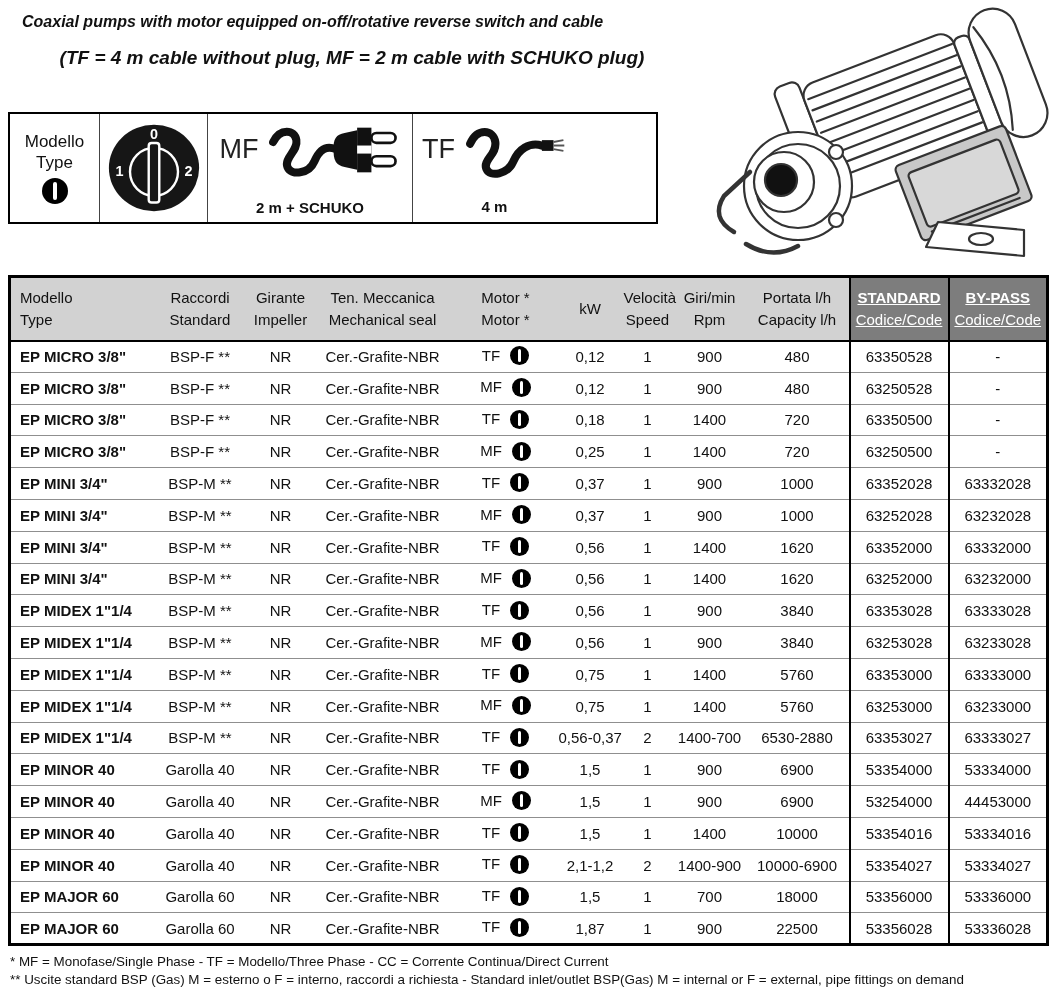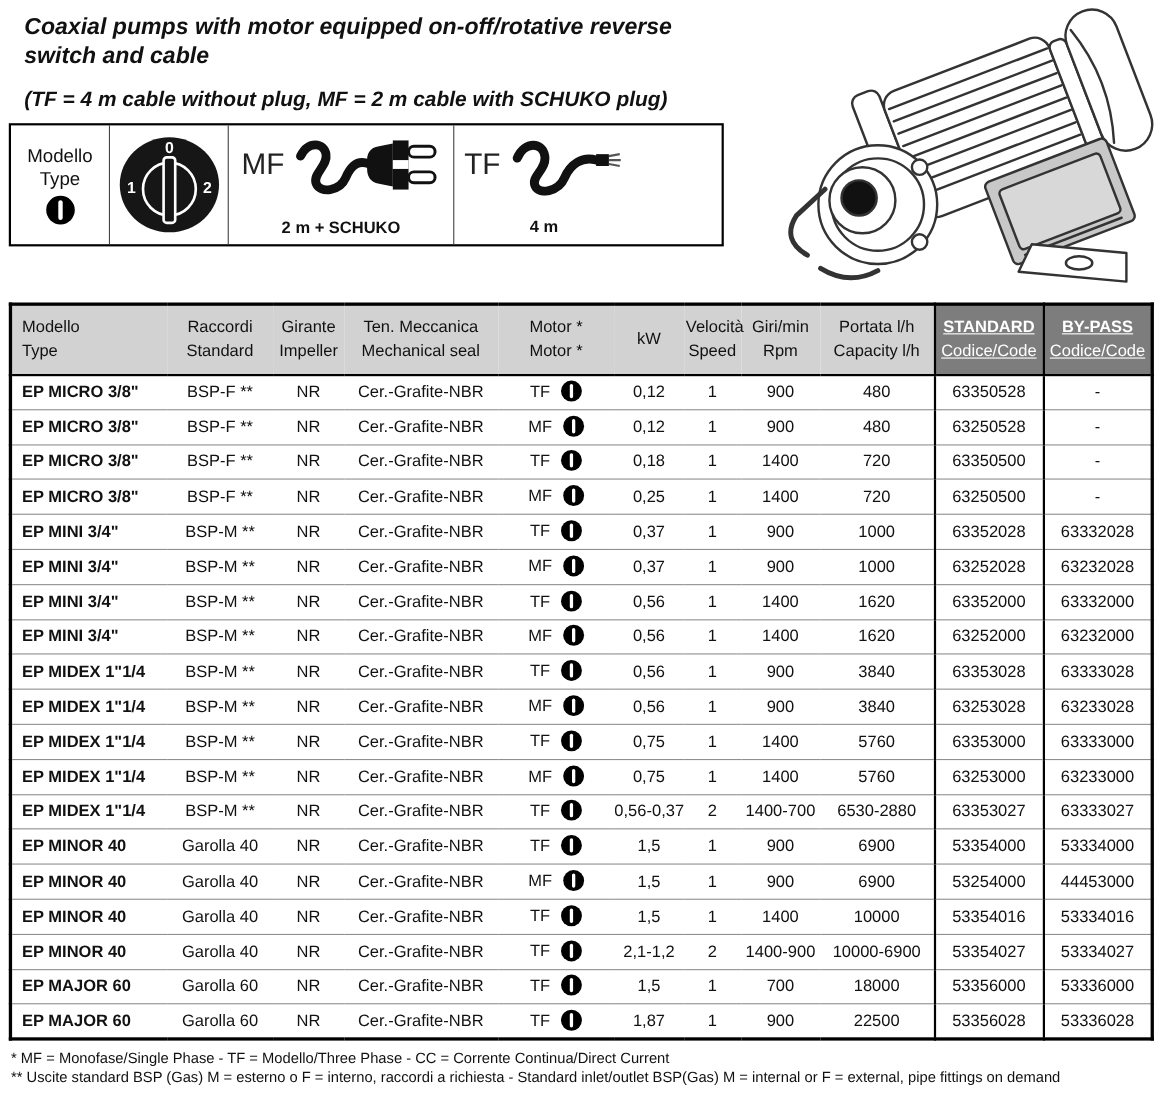--- a/index.html
+++ b/index.html
@@ -2,22 +2,22 @@
 <html><head>
 <meta charset="utf-8">
 <style>
   * { margin:0; padding:0; box-sizing:border-box; }
   html,body { background:#fff; }
   body { font-family:"Liberation Sans", sans-serif; color:#111; }
   .page { position:relative; width:1054px; height:1000px; background:#fff; overflow:hidden; }
 
   
   .title-block { position:absolute; left:22px; top:12px; width:660px; }
-  .title-line1 { font-size:21px; font-weight:bold; font-style:italic; line-height:1.25; }
-  .title-line2 { font-size:19px; font-weight:bold; font-style:italic; line-height:1.25; margin-top:14px; }
+  .title-line1 { font-size:16px; font-weight:bold; font-style:italic; line-height:1.25; }
+  .title-line2 { font-size:19px; font-weight:bold; font-style:italic; line-height:1.25; margin-top:14px;text-align:center; }
 
   
   .pump { position:absolute; right:0px; top:0px; }
 
   
   .legend { position:absolute; left:8px; top:112px; width:650px; height:112px;
             border:2.5px solid #000; display:flex; background:#fff; }
   .legend .cell { border-right:1.5px solid #444; display:flex; flex-direction:column;
                   align-items:center; justify-content:center; }
   .legend .cell:last-child { border-right:none; }

